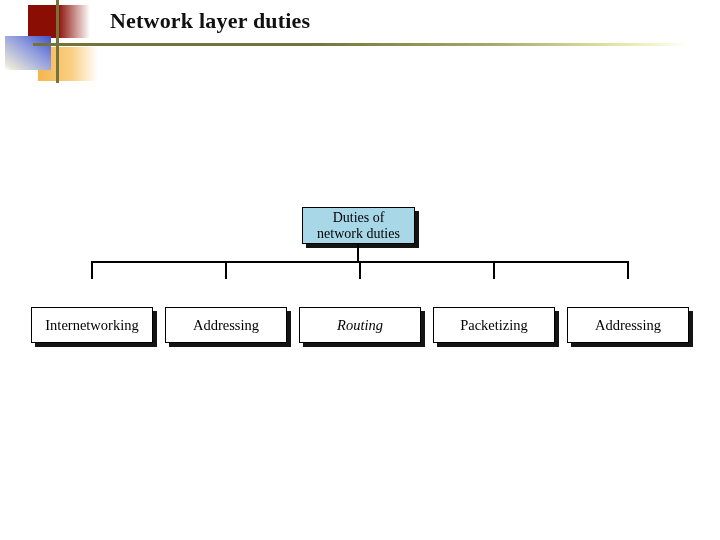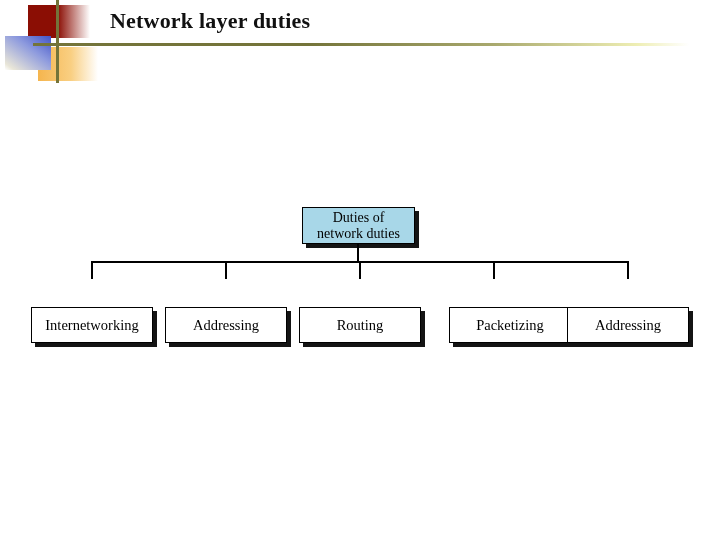--- a/index.html
+++ b/index.html
@@ -53,22 +53,22 @@
     text-align: center; color: #000000;
   }
   .root-box {
     left: 302px; top: 207px; width: 113px; height: 37px;
     background: #a8d7e8;
     font-size: 14px; line-height: 16px;
   }
   .duty-box { top: 279px; width: 122px; height: 36px; font-size: 14.5px; margin-top: 28px; }
   .b0 { left: 31px; }
   .b1 { left: 165px; }
-  .b2 { left: 299px; }
-  .b3 { left: 449px; }
+  .b2 { left: 299px; font-style: italic; }
+  .b3 { left: 433px; }
   .b4 { left: 567px; }
 
   .conn { position: absolute; background: #000000; }
   .trunk { left: 357px; top: 244px; width: 2px; height: 18px; }
   .hline { left: 91px; top: 261px; width: 538px; height: 2px; }
   .stub  { top: 262px; width: 2px; height: 17px; }
   .s0 { left: 91px; }
   .s1 { left: 225px; }
   .s2 { left: 359px; }
   .s3 { left: 493px; }

